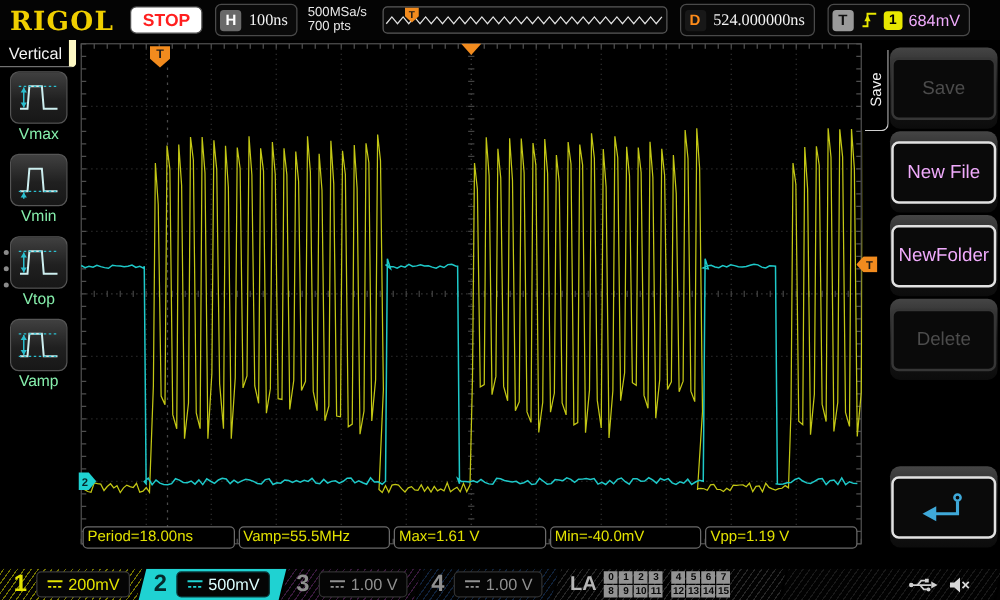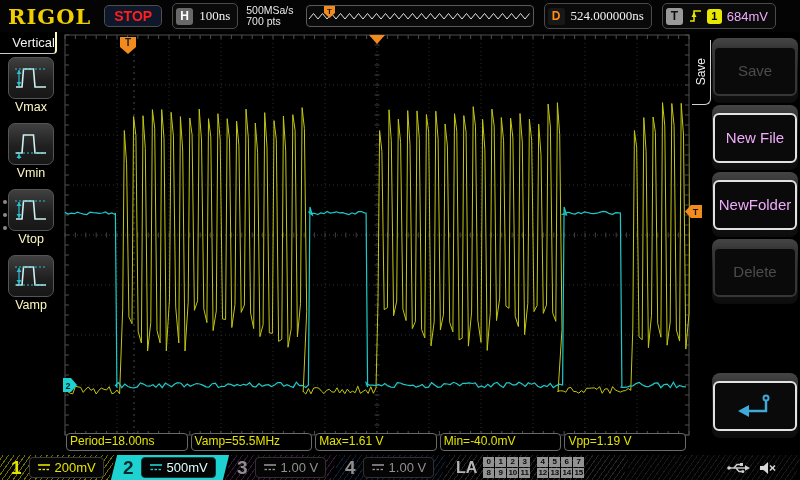--- a/index.html
+++ b/index.html
@@ -2,52 +2,52 @@
 <html><head>
 <meta charset="utf-8">
 <style>
   html,body{margin:0;padding:0;background:#000;}
   body{width:800px;height:480px;overflow:hidden;position:relative;
        font-family:"Liberation Sans",sans-serif;-webkit-font-smoothing:none;}
   
   .topbar{height:32px;display:flex;align-items:center;background:#040404;}
   .logo{font-family:"DejaVu Serif",serif;font-weight:bold;color:#f0cf00;font-size:21px;
         margin-left:8px;letter-spacing:1px;}
-  .stop-btn{margin-left:13px;background:#0f172a;border:1px solid #4d4d4d;border-radius:5px;
+  .stop-btn{margin-left:13px;background:#ffffff;border:1px solid #4d4d4d;border-radius:5px;
         color:#ff1f1f;font-weight:bold;font-size:14px;padding:2px 9px;}
   .tb-box{display:flex;align-items:center;background:#0a0a0a;border:1px solid #4a4a4a;
         border-radius:5px;height:24px;margin-left:10px;padding:0 7px 0 3px;}
   .prefix{width:17px;height:17px;border-radius:3px;display:flex;align-items:center;
         justify-content:center;font-weight:bold;font-size:12px;margin-right:6px;flex:none;}
   .prefix.h{background:#696969;color:#fff;}
   .prefix.d{background:#181818;color:#ff8c1a;}
   .prefix.t{background:#9a9a9a;color:#101010;}
   .tb-val{color:#f2f2f2;font-size:13px;white-space:nowrap;font-family:Liberation Serif, serif;}
   .rate{color:#e8e8e8;font-size:10.5px;line-height:11px;margin-left:8px;white-space:nowrap;}
   .preview{margin-left:12px;width:226px;height:20px;border:1px solid #5a5a5a;border-radius:4px;
         background:#0a0a0a;position:relative;flex:none;}
   .trig-ch{background:#e8e800;color:#000;font-weight:bold;font-size:11px;width:15px;height:15px;
         border-radius:3px;display:flex;align-items:center;justify-content:center;margin:0 5px;}
   .trig-lvl{color:#f0abfc;font-size:13px;}
   
   .main{display:flex;height:423px;}
   
   .lsb{width:62px;position:relative;flex:none;}
   .lsb-title{color:#f2f2f2;font-size:13px;padding:3px 0 3px 7px;width:48px;
-        border-bottom:1px solid #c9c9c9;border-right:2px solid #fef9c3;border-bottom-right-radius:4px;text-align:right;}
+        border-bottom:1px solid #c9c9c9;border-right:6px solid #fef9c3;border-bottom-right-radius:4px;}
   .lsb-item{height:63px;text-align:center;padding-top:3px;}
   .vbtn{width:44px;height:40px;margin:0 auto;border:1px solid #555;border-radius:7px;
         background:linear-gradient(#404040,#202020 55%,#171717);
         display:flex;align-items:center;justify-content:center;}
-  .vlbl{color:#fef9c3;font-size:12.5px;margin-top:1px;}
+  .vlbl{color:#86efac;font-size:12.5px;margin-top:1px;}
   .page-dots{position:absolute;left:3px;top:168px;}
   .page-dots i{display:block;width:4px;height:4px;border-radius:50%;background:#8a8a8a;margin-bottom:9px;}
   
   .scope{width:628px;position:relative;flex:none;background:#000;}
-  .mbar{position:absolute;left:0;bottom:4px;width:100%;height:18px;display:flex;gap:3px;
+  .mbar{position:absolute;left:0;bottom:16px;width:100%;height:18px;display:flex;gap:3px;
         padding:0 4px;box-sizing:border-box;}
   .mcell{flex:1;border:1px solid #6a6a6a;border-radius:4px;background:#000;color:#e3e300;
         font-size:12px;line-height:15px;padding-left:3px;white-space:nowrap;overflow:hidden;}
   
   .rsb{width:110px;position:relative;flex:none;background:#000;}
   .save-tab{position:absolute;left:2px;top:8px;width:18px;height:64px;display:flex;
         border-right:1px solid #d0d0d0;border-bottom:1px solid #d0d0d0;border-bottom-right-radius:6px;}
   .save-tab span{writing-mode:vertical-rl;transform:rotate(180deg);color:#f0f0f0;font-size:12px;margin:auto;}
   .slots{padding:6px 2px 0 22px;}
   .slot{height:65px;margin-bottom:2px;border-radius:8px;

